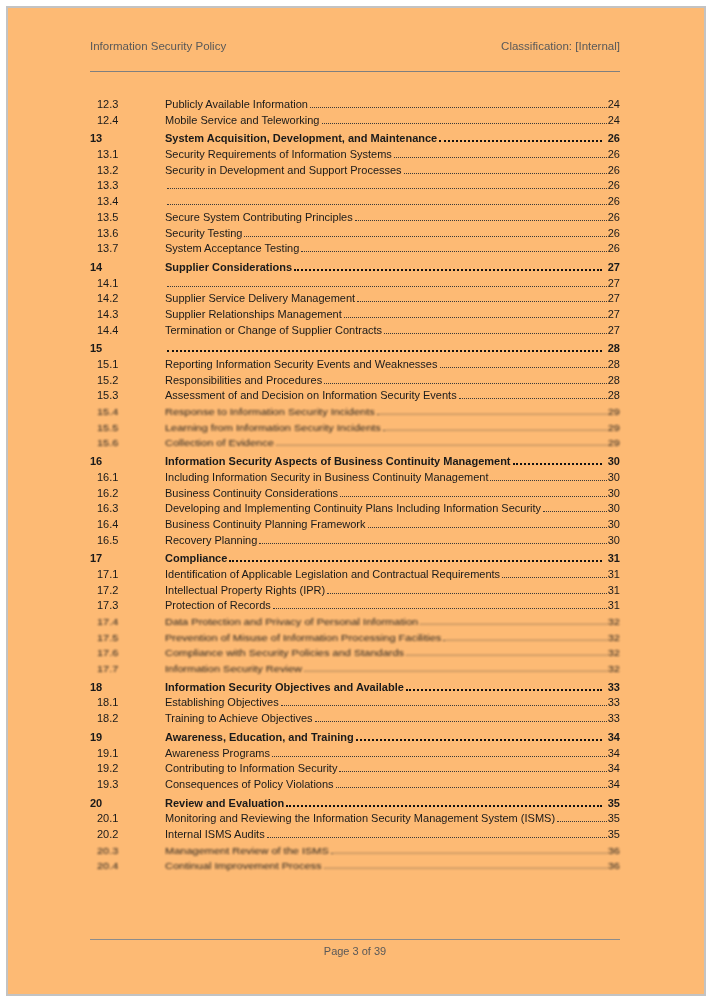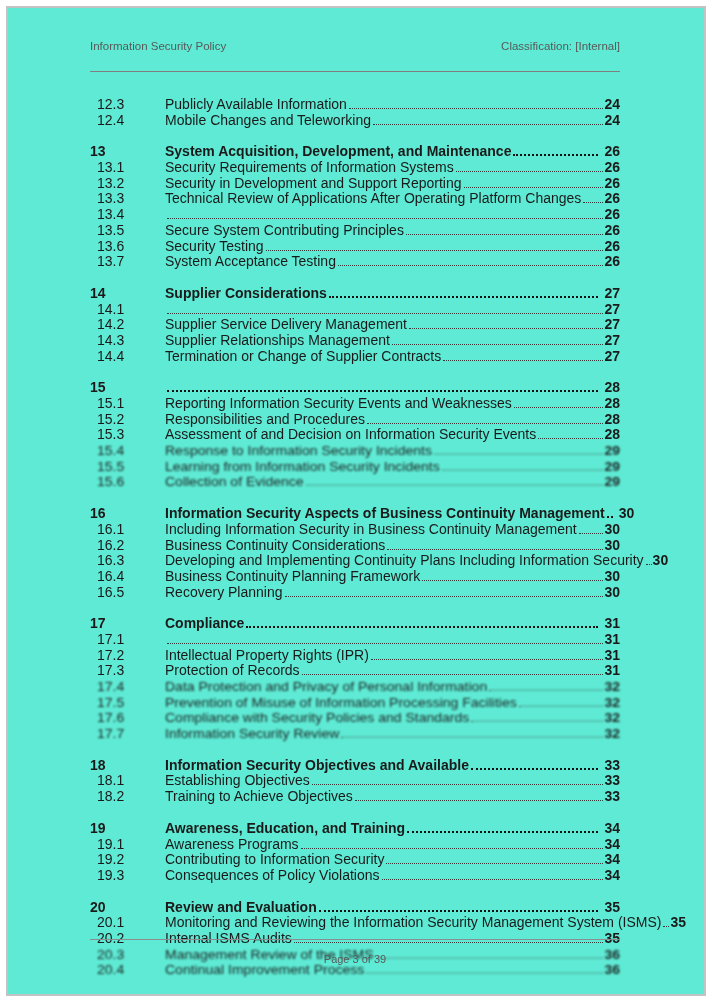--- a/index.html
+++ b/index.html
@@ -8,84 +8,83 @@
     width: 712px;
     height: 1002px;
     background: #ffffff;
     font-family: "Liberation Sans", "DejaVu Sans", sans-serif;
     overflow: hidden;
   }
   .page {
     position: absolute;
     left: 6px; top: 6px; right: 6px; bottom: 6px;
     border: 2px solid #c3c3c3;
-    background: #5eead4;
+    background: #fdba74;
   }
   
   .header {
     position: absolute;
     left: 82px; right: 84px; top: 32px;
     display: flex;
     justify-content: space-between;
     font-size: 11.5px;
     color: #595959;
   }
   .header-rule {
     position: absolute;
     left: 82px; right: 84px; top: 63px;
     border-top: 1px solid #7f7f7f;
   }
   
   .toc {
     position: absolute;
     left: 82px; right: 84px; top: 89px;
-    font-size: 14px;
+    font-size: 11px;
     color: #1a1a1a;
   }
   .row {
     display: flex;
     align-items: baseline;
     height: 15.7px;
     line-height: 15.7px;
     white-space: nowrap;
   }
   .row .num { flex: 0 0 75px; }
   .row.lvl2 .num { padding-left: 7px; box-sizing: border-box; }
   .row .title { flex: 0 0 auto; }
   .row .leader {
     flex: 1 1 auto;
     border-bottom: 1.6px dotted #3a3a3a;
     margin: 0 1px 3px 2px;
     min-width: 6px;
   }
-  .row .pagenum { flex: 0 0 auto; text-align: left; font-weight: bold; }
+  .row .pagenum { flex: 0 0 auto; text-align: left; }
   .row.lvl1 {
     font-weight: bold;
-    margin-top: 16px;
+    margin-top: 3px;
   }
   .row.lvl1 .leader { border-bottom: 2px dotted #111; margin-bottom: 2.5px; }
   .row.lvl1 .pagenum { padding-left: 5px; }
   .row.blurred {
     filter: blur(1.1px);
     transform: scaleY(0.88);
     opacity: 0.95;
   }
   
   .footer-rule {
     position: absolute;
     left: 82px; right: 84px; top: 931px;
     border-top: 1px solid #8c8c8c;
   }
   .footer {
     position: absolute;
     left: 82px; right: 84px; top: 937px;
     text-align: center;
     font-size: 11px;
     color: #595959;
-    margin-top: 8px;
   }
 </style>
 </head>
 <body>
 
 <div class="page">
 
   <div class="header">
     <span>Information Security Policy</span>
     <span>Classification: [Internal]</span>
@@ -94,45 +93,44 @@
 
   <div class="toc" id="toc">
       <div class="row lvl2">
     <span class="num">12.3</span>
     <span class="title">Publicly Available Information</span>
     <span class="leader"></span>
     <span class="pagenum">24</span>
   </div>
       <div class="row lvl2">
     <span class="num">12.4</span>
-    <span class="title">Mobile Changes and Teleworking</span>
+    <span class="title">Mobile Service and Teleworking</span>
     <span class="leader"></span>
     <span class="pagenum">24</span>
   </div>
       <div class="row lvl1">
     <span class="num">13</span>
     <span class="title">System Acquisition, Development, and Maintenance</span>
     <span class="leader"></span>
     <span class="pagenum">26</span>
   </div>
       <div class="row lvl2">
     <span class="num">13.1</span>
     <span class="title">Security Requirements of Information Systems</span>
     <span class="leader"></span>
     <span class="pagenum">26</span>
   </div>
       <div class="row lvl2">
     <span class="num">13.2</span>
-    <span class="title">Security in Development and Support Reporting</span>
+    <span class="title">Security in Development and Support Processes</span>
     <span class="leader"></span>
     <span class="pagenum">26</span>
   </div>
       <div class="row lvl2">
     <span class="num">13.3</span>
-    <span class="title">Technical Review of Applications After Operating Platform Changes</span>
     <span class="leader"></span>
     <span class="pagenum">26</span>
   </div>
       <div class="row lvl2">
     <span class="num">13.4</span>
     <span class="leader"></span>
     <span class="pagenum">26</span>
   </div>
       <div class="row lvl2">
     <span class="num">13.5</span>
@@ -259,20 +257,21 @@
     <span class="pagenum">30</span>
   </div>
       <div class="row lvl1">
     <span class="num">17</span>
     <span class="title">Compliance</span>
     <span class="leader"></span>
     <span class="pagenum">31</span>
   </div>
       <div class="row lvl2">
     <span class="num">17.1</span>
+    <span class="title">Identification of Applicable Legislation and Contractual Requirements</span>
     <span class="leader"></span>
     <span class="pagenum">31</span>
   </div>
       <div class="row lvl2">
     <span class="num">17.2</span>
     <span class="title">Intellectual Property Rights (IPR)</span>
     <span class="leader"></span>
     <span class="pagenum">31</span>
   </div>
       <div class="row lvl2">

